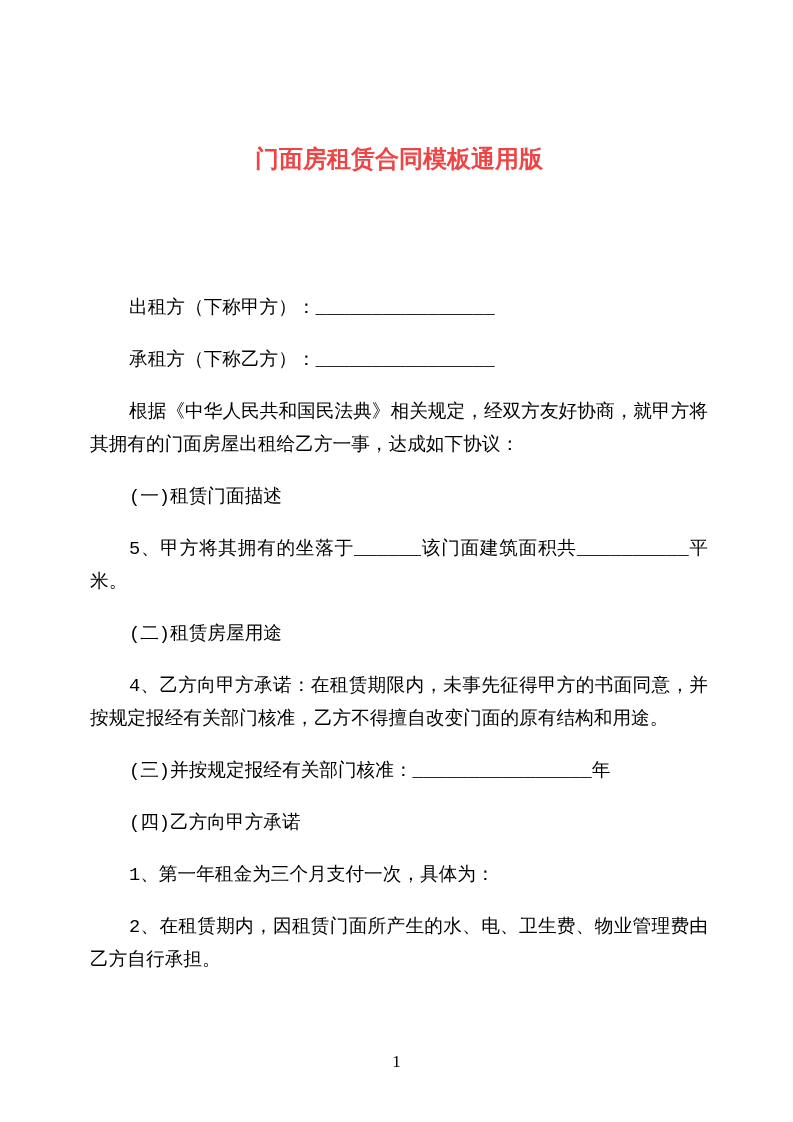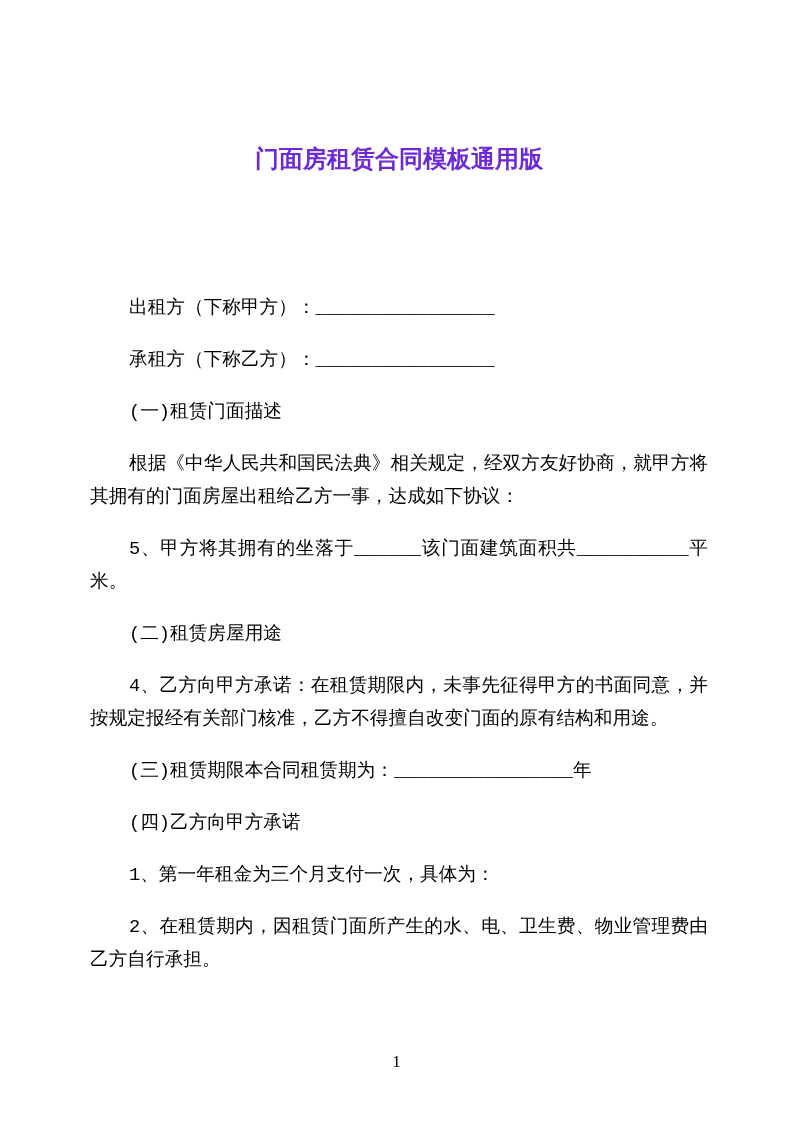--- a/index.html
+++ b/index.html
@@ -19,21 +19,21 @@
   }
   .content {
     padding: 143px 85px 0 90px;
   }
   .doc-title {
     margin: 0 0 118px 0;
     font-size: 18pt;          
     font-weight: bold;
     line-height: 31px;
     text-align: center;
-    color: #6d28d9;
+    color: #ef4444;
   }
   .doc-para {
     margin: 0 0 19px 0;
     font-size: 14pt;          
     line-height: 33px;
     text-align: justify;
     text-indent: 39px;        
     color: #000000;
     overflow-wrap: break-word;
     font-family: Liberation Mono, monospace;
@@ -55,32 +55,32 @@
 
 <div class="page">
   <div class="content">
 
     <h1 class="doc-title">门面房租赁合同模板通用版</h1>
 
     <p class="doc-para">出租方（下称甲方）：________________</p>
 
     <p class="doc-para">承租方（下称乙方）：________________</p>
 
+    <p class="doc-para">根据《中华人民共和国民法典》相关规定，经双方友好协商，就甲方将其拥有的门面房屋出租给乙方一事，达成如下协议：</p>
+
     <p class="doc-para">(一)租赁门面描述</p>
-
-    <p class="doc-para">根据《中华人民共和国民法典》相关规定，经双方友好协商，就甲方将其拥有的门面房屋出租给乙方一事，达成如下协议：</p>
 
     <p class="doc-para">5、甲方将其拥有的坐落于______该门面建筑面积共__________平米。</p>
 
     <p class="doc-para">(二)租赁房屋用途</p>
 
 
     <p class="doc-para">4、乙方向甲方承诺：在租赁期限内，未事先征得甲方的书面同意，并按规定报经有关部门核准，乙方不得擅自改变门面的原有结构和用途。</p>
 
-    <p class="doc-para">(三)租赁期限本合同租赁期为：________________年</p>
+    <p class="doc-para">(三)并按规定报经有关部门核准：________________年</p>
 
     <p class="doc-para">(四)乙方向甲方承诺</p>
 
     <p class="doc-para">1、第一年租金为三个月支付一次，具体为：</p>
 
     <p class="doc-para">2、在租赁期内，因租赁门面所产生的水、电、卫生费、物业管理费由乙方自行承担。</p>
 
   </div>
 
   <div class="page-number">1</div>

